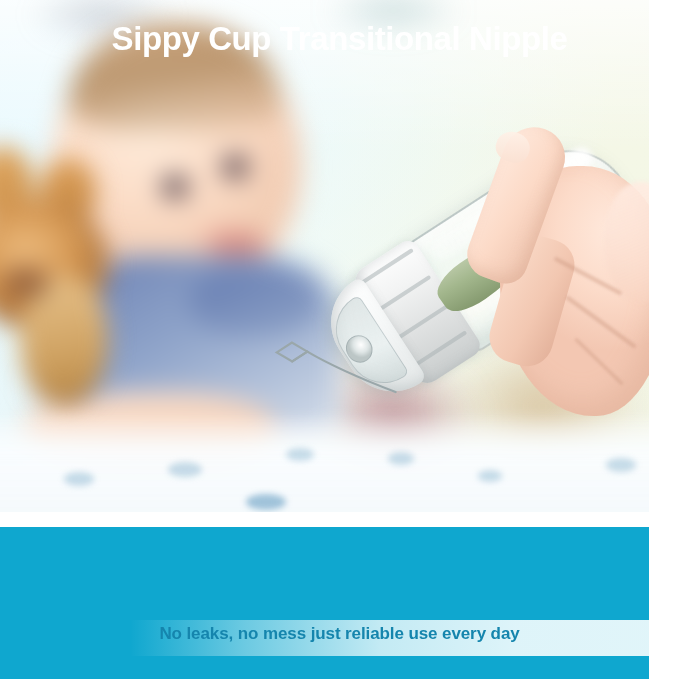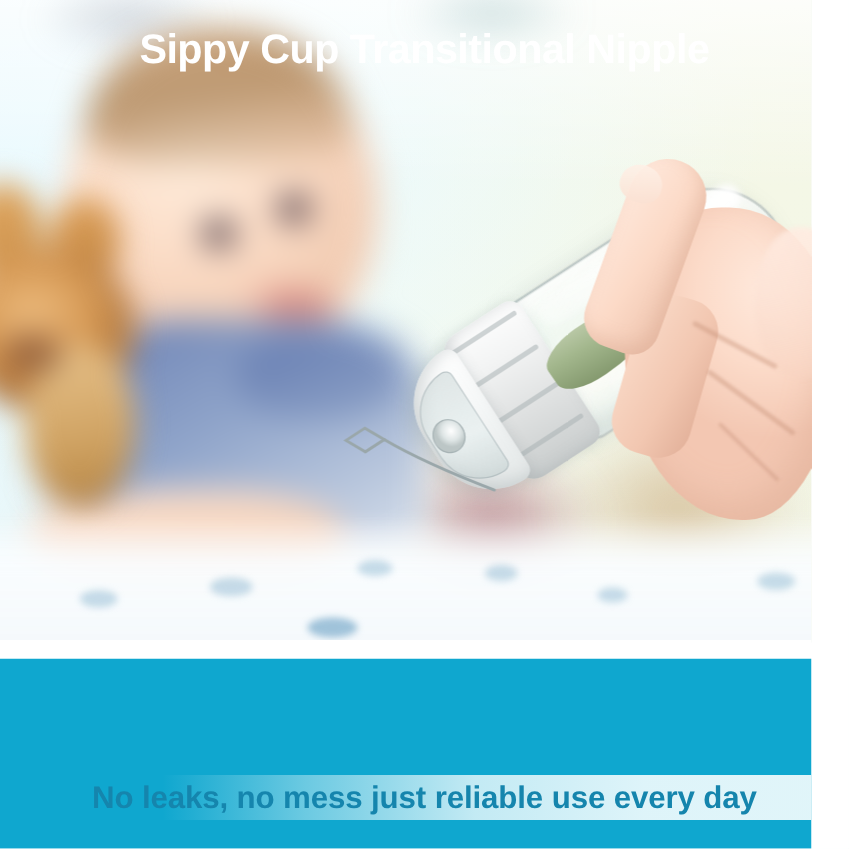--- a/index.html
+++ b/index.html
@@ -504,21 +504,21 @@
   }
   .banner-subtitle {
     position: absolute;
     left: 0;
     top: 624px;
     width: 679px;
     text-align: center;
     color: #1585ad;
     font-family: "Liberation Sans", sans-serif;
     font-weight: bold;
-    font-size: 25px;
+    font-size: 17px;
     letter-spacing: -0.1px;
     white-space: nowrap;
   }
   
   .seam {
     position: absolute;
     left: 0;
     top: 512px;
     width: 679px;
     height: 16px;

